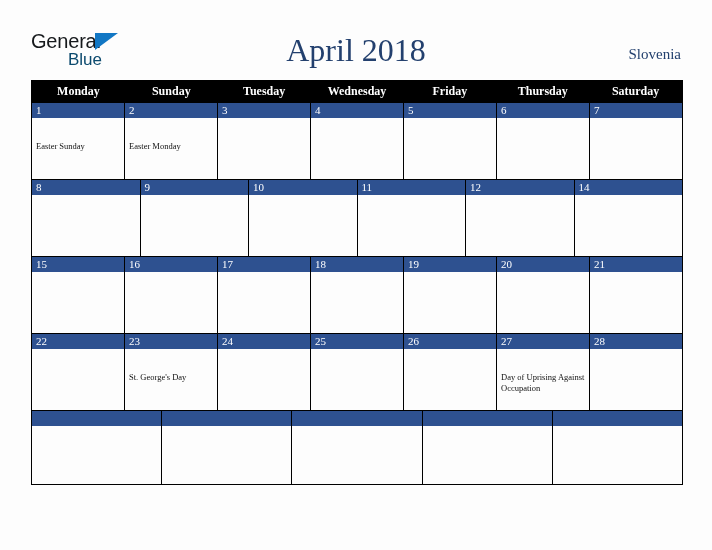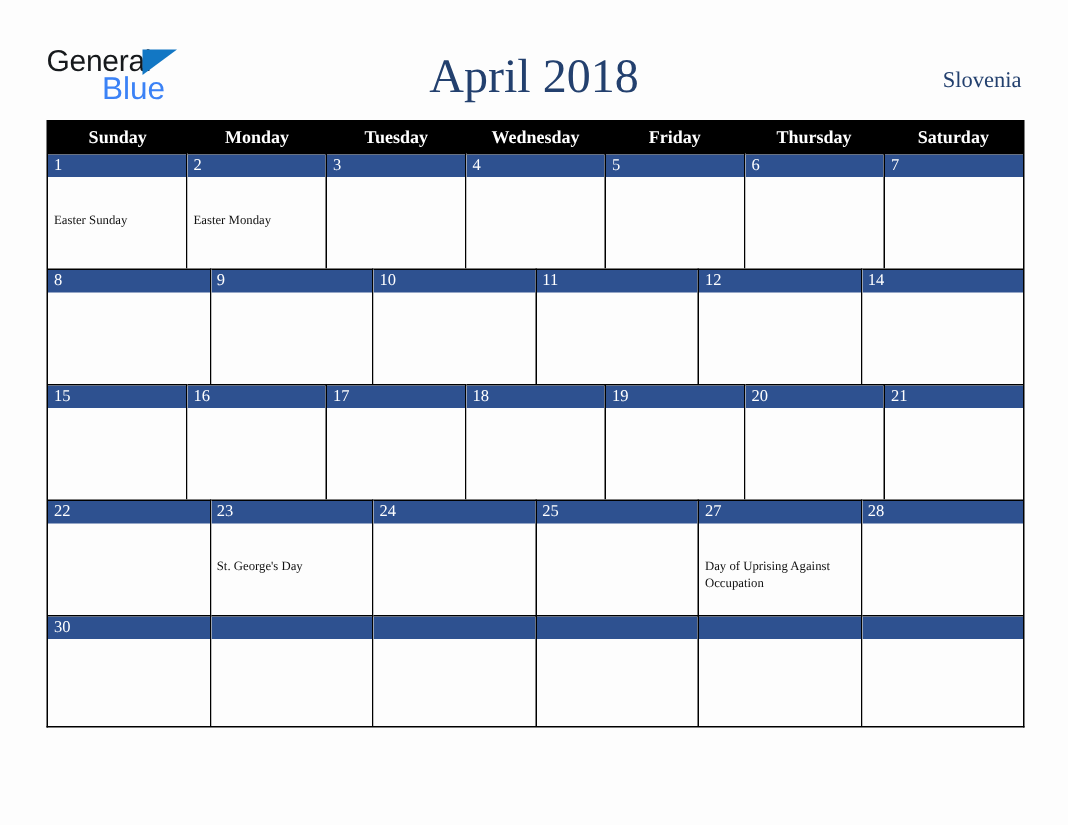--- a/index.html
+++ b/index.html
@@ -55,22 +55,22 @@
     width: 0;
     height: 0;
     border-left: 23px solid #1277c4;
     border-bottom: 17px solid transparent;
   }
   .logo-blue {
     position: absolute;
     left: 37px;
     top: 18px;
     font-family: "Liberation Sans", sans-serif;
-    font-size: 21px;
-    color: #3b82f6;
+    font-size: 17px;
+    color: #0c4a6e;
     line-height: 23px;
     white-space: nowrap;
   }
 
   .title {
     position: absolute;
     left: 0;
     top: 0;
     width: 650px;
     text-align: center;
@@ -190,22 +190,22 @@
 
     <div class="title">April 2018</div>
 
     <div class="country">Slovenia</div>
 
   </div>
 
   <div class="calendar">
 
     <div class="weekday-row">
+      <div class="weekday">Monday</div>
       <div class="weekday">Sunday</div>
-      <div class="weekday">Monday</div>
       <div class="weekday">Tuesday</div>
       <div class="weekday">Wednesday</div>
       <div class="weekday">Friday</div>
       <div class="weekday">Thursday</div>
       <div class="weekday">Saturday</div>
     </div>
 
     <div class="week-row">
       <div class="day-cell">
         <div class="day-number-band">1</div>
@@ -312,37 +312,37 @@
       </div>
       <div class="day-cell">
         <div class="day-number-band">24</div>
         <div class="day-events"></div>
       </div>
       <div class="day-cell">
         <div class="day-number-band">25</div>
         <div class="day-events"></div>
       </div>
       <div class="day-cell">
+        <div class="day-number-band">26</div>
+        <div class="day-events"></div>
+      </div>
+      <div class="day-cell">
         <div class="day-number-band">27</div>
         <div class="day-events">
           <div class="event">Day of Uprising Against Occupation</div>
         </div>
       </div>
       <div class="day-cell">
         <div class="day-number-band">28</div>
         <div class="day-events"></div>
       </div>
     </div>
 
     <div class="week-row last">
       <div class="day-cell">
-        <div class="day-number-band">30</div>
-        <div class="day-events"></div>
-      </div>
-      <div class="day-cell">
         <div class="day-number-band empty"></div>
         <div class="day-events"></div>
       </div>
       <div class="day-cell">
         <div class="day-number-band empty"></div>
         <div class="day-events"></div>
       </div>
       <div class="day-cell">
         <div class="day-number-band empty"></div>
         <div class="day-events"></div>

